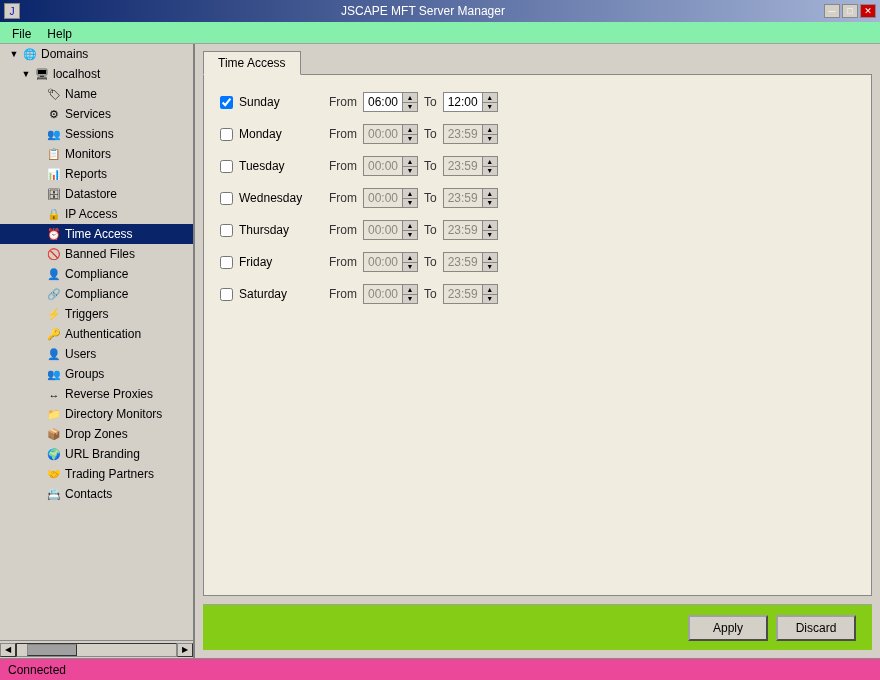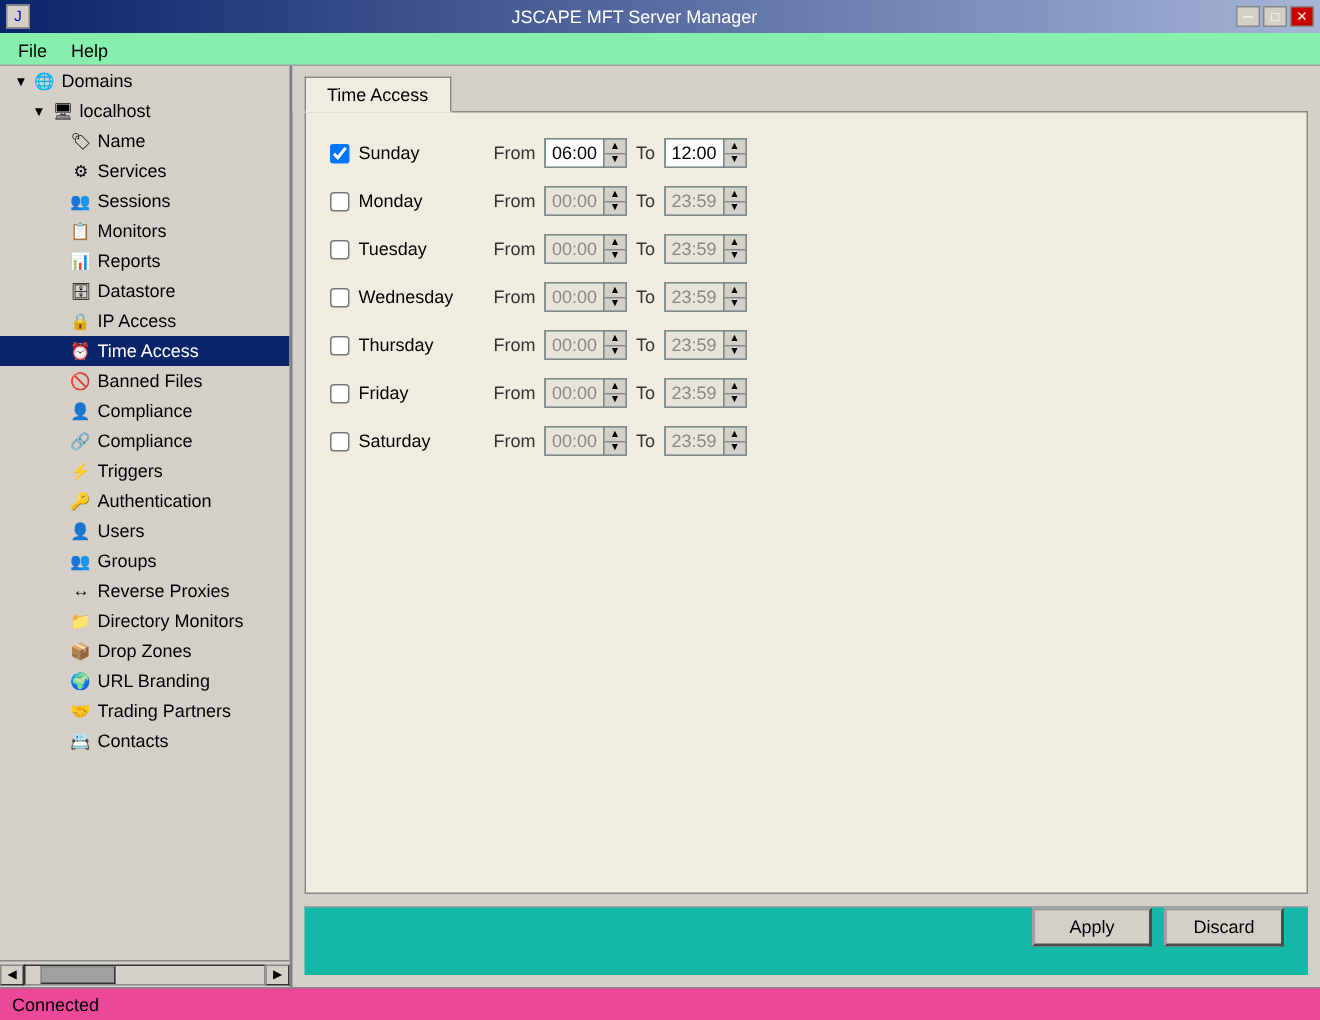--- a/index.html
+++ b/index.html
@@ -225,24 +225,25 @@
       font-size: 7px;
       padding: 0;
       line-height: 1;
     }
     .spin-btn:first-child {
       border-bottom: 1px solid #888;
     }
 
     
     .bottom-bar {
-      background: #14b8a6;
+      background: #84cc16;
       border-top: 1px solid #a0a0a0;
       height: 46px;
       display: flex;
+      align-items: center;
       justify-content: flex-end;
       padding: 0 16px;
       gap: 8px;
       margin: 0 8px 8px 8px;
     }
     .bottom-separator {
       height: 8px;
     }
 
     .action-btn {

